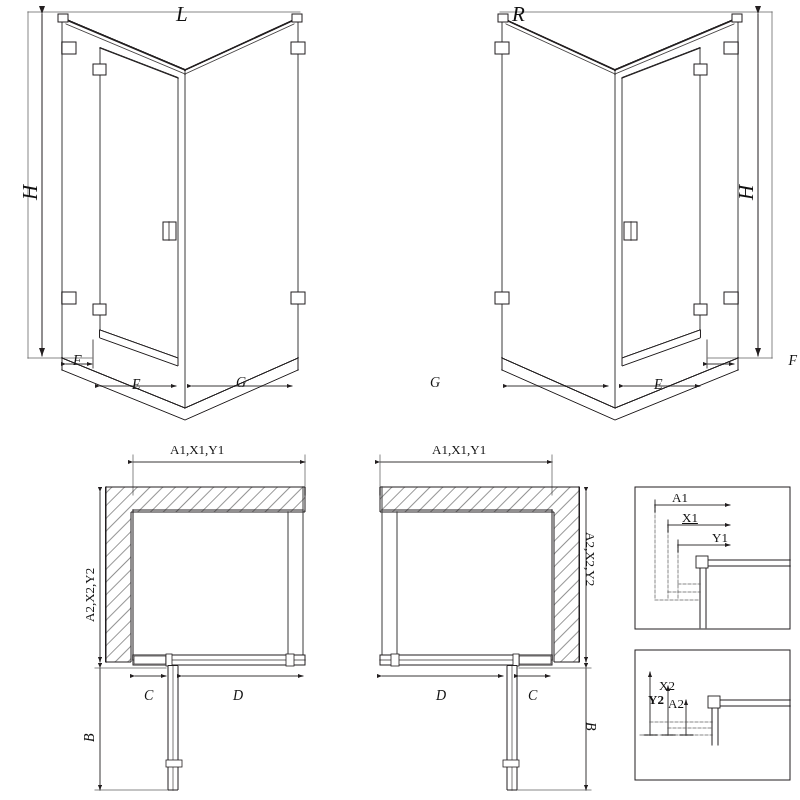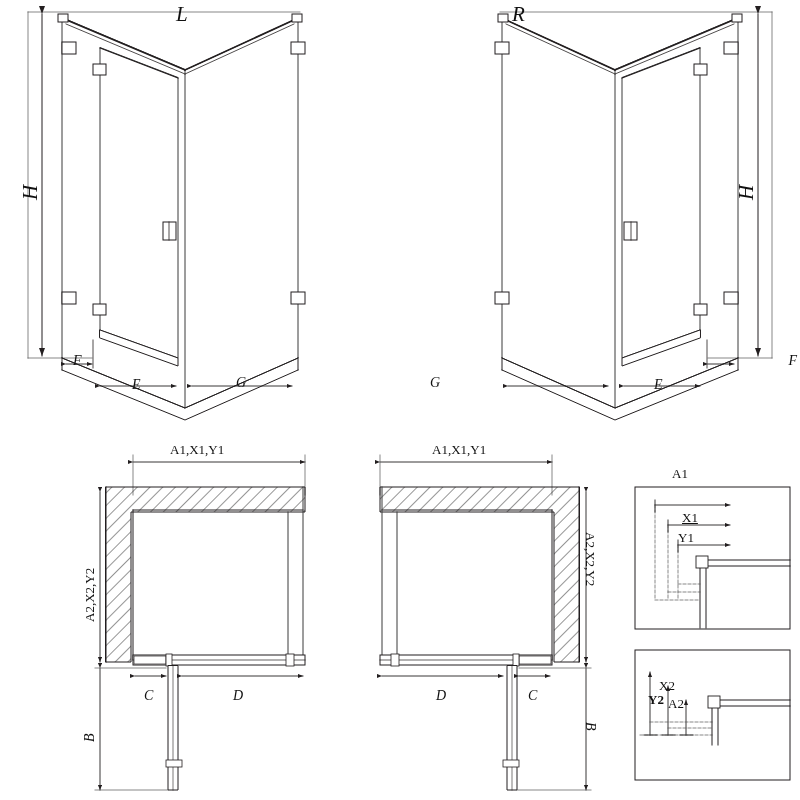--- a/index.html
+++ b/index.html
@@ -260,21 +260,21 @@
 
   <div class="lbl dim-i" style="left:144px;top:688px;">C</div>
   <div class="lbl dim-i" style="left:233px;top:688px;">D</div>
 
   <div class="lbl dim-i" style="left:436px;top:688px;">D</div>
   <div class="lbl dim-i" style="left:528px;top:688px;">C</div>
 
   <div class="lbl dim-i rot90" style="left:82px;top:742px;">B</div>
   <div class="lbl dim-i rot90b" style="left:598px;top:722px;">B</div>
 
-  <div class="lbl dim" style="left:672px;top:466px;">A1</div>
+  <div class="lbl dim" style="left:672px;top:490px;">A1</div>
   <div class="lbl dim" style="left:682px;top:510px;text-decoration:underline;">X1</div>
-  <div class="lbl dim" style="left:678px;top:530px;">Y1</div>
+  <div class="lbl dim" style="left:712px;top:530px;">Y1</div>
 
   <div class="lbl dim" style="left:668px;top:696px;">A2</div>
   <div class="lbl dim" style="left:659px;top:678px;">X2</div>
   <div class="lbl dim" style="left:648px;top:692px;font-weight:bold;">Y2</div>
 
 </div>
 
 </body></html>

